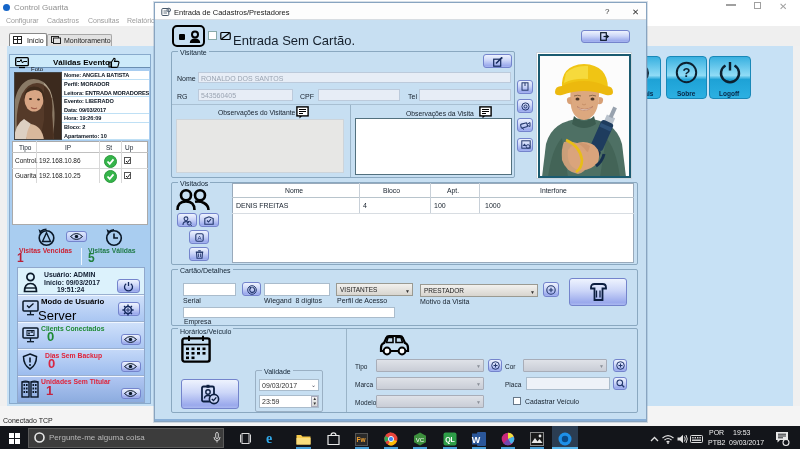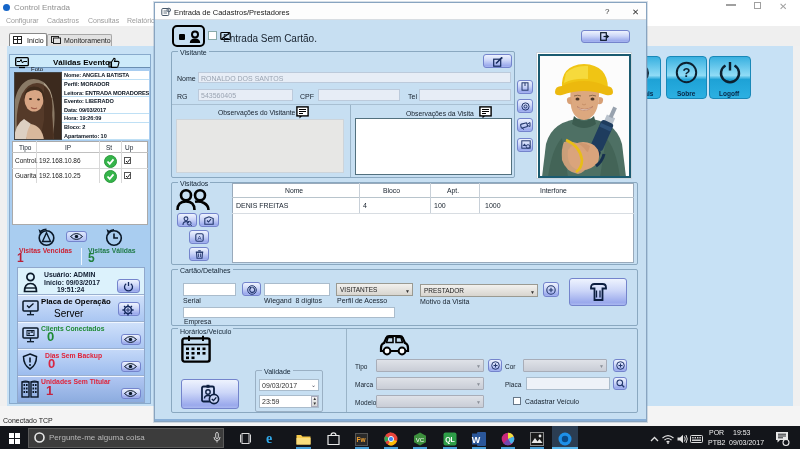--- a/index.html
+++ b/index.html
@@ -13,21 +13,21 @@
 .combo i{position:absolute;right:2px;top:1px;font-style:normal;font-size:5px;color:#333}
 .dcombo{position:absolute;background:linear-gradient(#dfe2e8,#c9cdd6);border:1px solid #a8adb8;border-radius:1px}
 .dcombo i{position:absolute;right:2px;top:3px;font-style:normal;font-size:5px;color:#8a8f98}
 .lbl{position:absolute;font-size:7px;color:#16202c;white-space:nowrap}
 svg{position:absolute;overflow:visible}
 </style></head><body>
 <div id="s">
 
   <div class="ab" style="left:0;top:0;width:800px;height:26px;background:#fff"></div>
   <div class="ab" style="left:3px;top:4px;width:7px;height:7px;border-radius:50%;background:#1565c8"></div>
-  <div class="ab lbl" style="left:14px;top:3px;font-size:8px;color:#8f8f8f">Control Entrada</div>
+  <div class="ab lbl" style="left:14px;top:3px;font-size:8px;color:#8f8f8f">Control Guarita</div>
   <div class="ab" style="left:726px;top:4px;width:10px;height:1.5px;background:#a0a0a0"></div>
   <div class="ab" style="left:754px;top:2px;width:7px;height:7px;border:1.2px solid #a0a0a0"></div>
   <div class="ab" style="left:779px;top:1px;font-size:10px;color:#a0a0a0">✕</div>
   <div class="ab lbl" style="left:6px;top:16.5px;color:#9b9b9b;font-size:7px">Configurar</div>
   <div class="ab lbl" style="left:47px;top:16.5px;color:#9b9b9b;font-size:7px">Cadastros</div>
   <div class="ab lbl" style="left:88px;top:16.5px;color:#9b9b9b;font-size:7px">Consultas</div>
   <div class="ab lbl" style="left:127px;top:16.5px;color:#9b9b9b;font-size:7px">Relatórios</div>
   <div class="ab" style="left:0;top:26px;width:800px;height:20px;background:#efefef"></div>
 
   <div class="ab" style="left:47px;top:34px;width:65px;height:12px;background:#e2e2e2;border:1px solid #a8a8a8;border-bottom:none;border-radius:2px 2px 0 0"></div>
@@ -153,22 +153,22 @@
       <circle cx="7.5" cy="5" r="3.6" fill="none" stroke="#0a1828" stroke-width="1.7"></circle>
       <path d="M1.5 19.5 Q1.5 11.5 7.5 11.5 Q13.5 11.5 13.5 19.5 Z" fill="none" stroke="#0a1828" stroke-width="1.7"></path>
       <line x1="2" y1="16" x2="13" y2="16" stroke="#0a1828" stroke-width="1.4"></line>
     </svg>
   <div class="btn" style="left:117px;top:279px;width:23px;height:13.5px"></div>
   <svg style="left:124px;top:281.5px" width="9" height="9" viewBox="0 0 9 9">
       <path d="M2.2 1.7 A4 4 0 1 0 6.8 1.7" fill="none" stroke="#14285c" stroke-width="1.3"></path>
       <line x1="4.5" y1="0" x2="4.5" y2="4" stroke="#14285c" stroke-width="1.3"></line>
     </svg>
   <div class="ab" style="left:18px;top:296px;width:126px;height:26px;background:linear-gradient(#cfe0fa,#aac6f2);border-bottom:1px solid #9ab0d0"></div>
-  <div class="ab lbl" style="left:41px;top:297px;font-size:7.8px;font-weight:bold;color:#000">Placa de Operação</div>
-  <div class="ab lbl" style="left:54px;top:307.5px;font-size:10px;color:#000">Server</div>
+  <div class="ab lbl" style="left:41px;top:297px;font-size:7.8px;font-weight:bold;color:#000">Modo de Usuário</div>
+  <div class="ab lbl" style="left:38px;top:307.5px;font-size:13px;color:#000">Server</div>
   <svg style="left:22px;top:300px" width="17" height="16" viewBox="0 0 17 16">
       <rect x="1" y="1" width="15" height="10" rx="1" fill="none" stroke="#0a1828" stroke-width="1.5"></rect>
       <path d="M5 5.5 7 7.5 11.5 3.5" fill="none" stroke="#0a1828" stroke-width="1.3"></path>
       <line x1="8.5" y1="11" x2="8.5" y2="14" stroke="#0a1828" stroke-width="1.3"></line>
       <line x1="5" y1="14.7" x2="12" y2="14.7" stroke="#0a1828" stroke-width="1.3"></line>
     </svg>
   <div class="btn" style="left:118px;top:302px;width:22px;height:14px"></div>
   <svg style="left:122px;top:303.5px" width="12" height="12" viewBox="0 0 12 12">
       <circle cx="6" cy="6" r="3.4" fill="none" stroke="#14285c" stroke-width="1.5"></circle>
       <circle cx="6" cy="6" r="1.2" fill="none" stroke="#14285c" stroke-width="1"></circle>
@@ -386,21 +386,21 @@
     <svg style="left:33px;top:26.5px" width="14" height="14" viewBox="0 0 14 14">
         <circle cx="7" cy="4.6" r="3" fill="none" stroke="#000" stroke-width="2"></circle>
         <path d="M1.8 13 Q1.8 8.4 7 8.4 Q12.2 8.4 12.2 13 Z" fill="#000"></path>
       </svg>
 
     <div class="ab" style="left:53px;top:28px;width:9px;height:9px;background:#fff;border:1px solid #8aa"></div>
     <svg style="left:65px;top:28px" width="11" height="10" viewBox="0 0 11 10">
         <rect x="0.8" y="1.5" width="9.4" height="7" rx="1" fill="none" stroke="#000" stroke-width="1.2"></rect>
         <line x1="1.5" y1="8" x2="9.5" y2="2" stroke="#000" stroke-width="1.2"></line>
       </svg>
-    <div class="ab lbl" style="left:68px;top:29.5px;font-size:10px">Entrada Sem Cartão.</div>
+    <div class="ab lbl" style="left:78px;top:29.5px;font-size:13px">Entrada Sem Cartão.</div>
 
     <div class="btn" style="left:426px;top:27px;width:49px;height:13px"></div>
     <svg style="left:445px;top:29px" width="10" height="9" viewBox="0 0 10 9">
         <rect x="0.7" y="0.7" width="5.6" height="7.6" fill="none" stroke="#0a1828" stroke-width="1.2"></rect>
         <line x1="3.5" y1="4.5" x2="8" y2="4.5" stroke="#0a1828" stroke-width="1.2"></line>
         <path d="M7 2.7 9.3 4.5 7 6.3 Z" fill="#0a1828"></path>
       </svg>
 
     <div class="grp" style="left:16px;top:48px;width:344px;height:127px">
         <span>Visitante</span>

